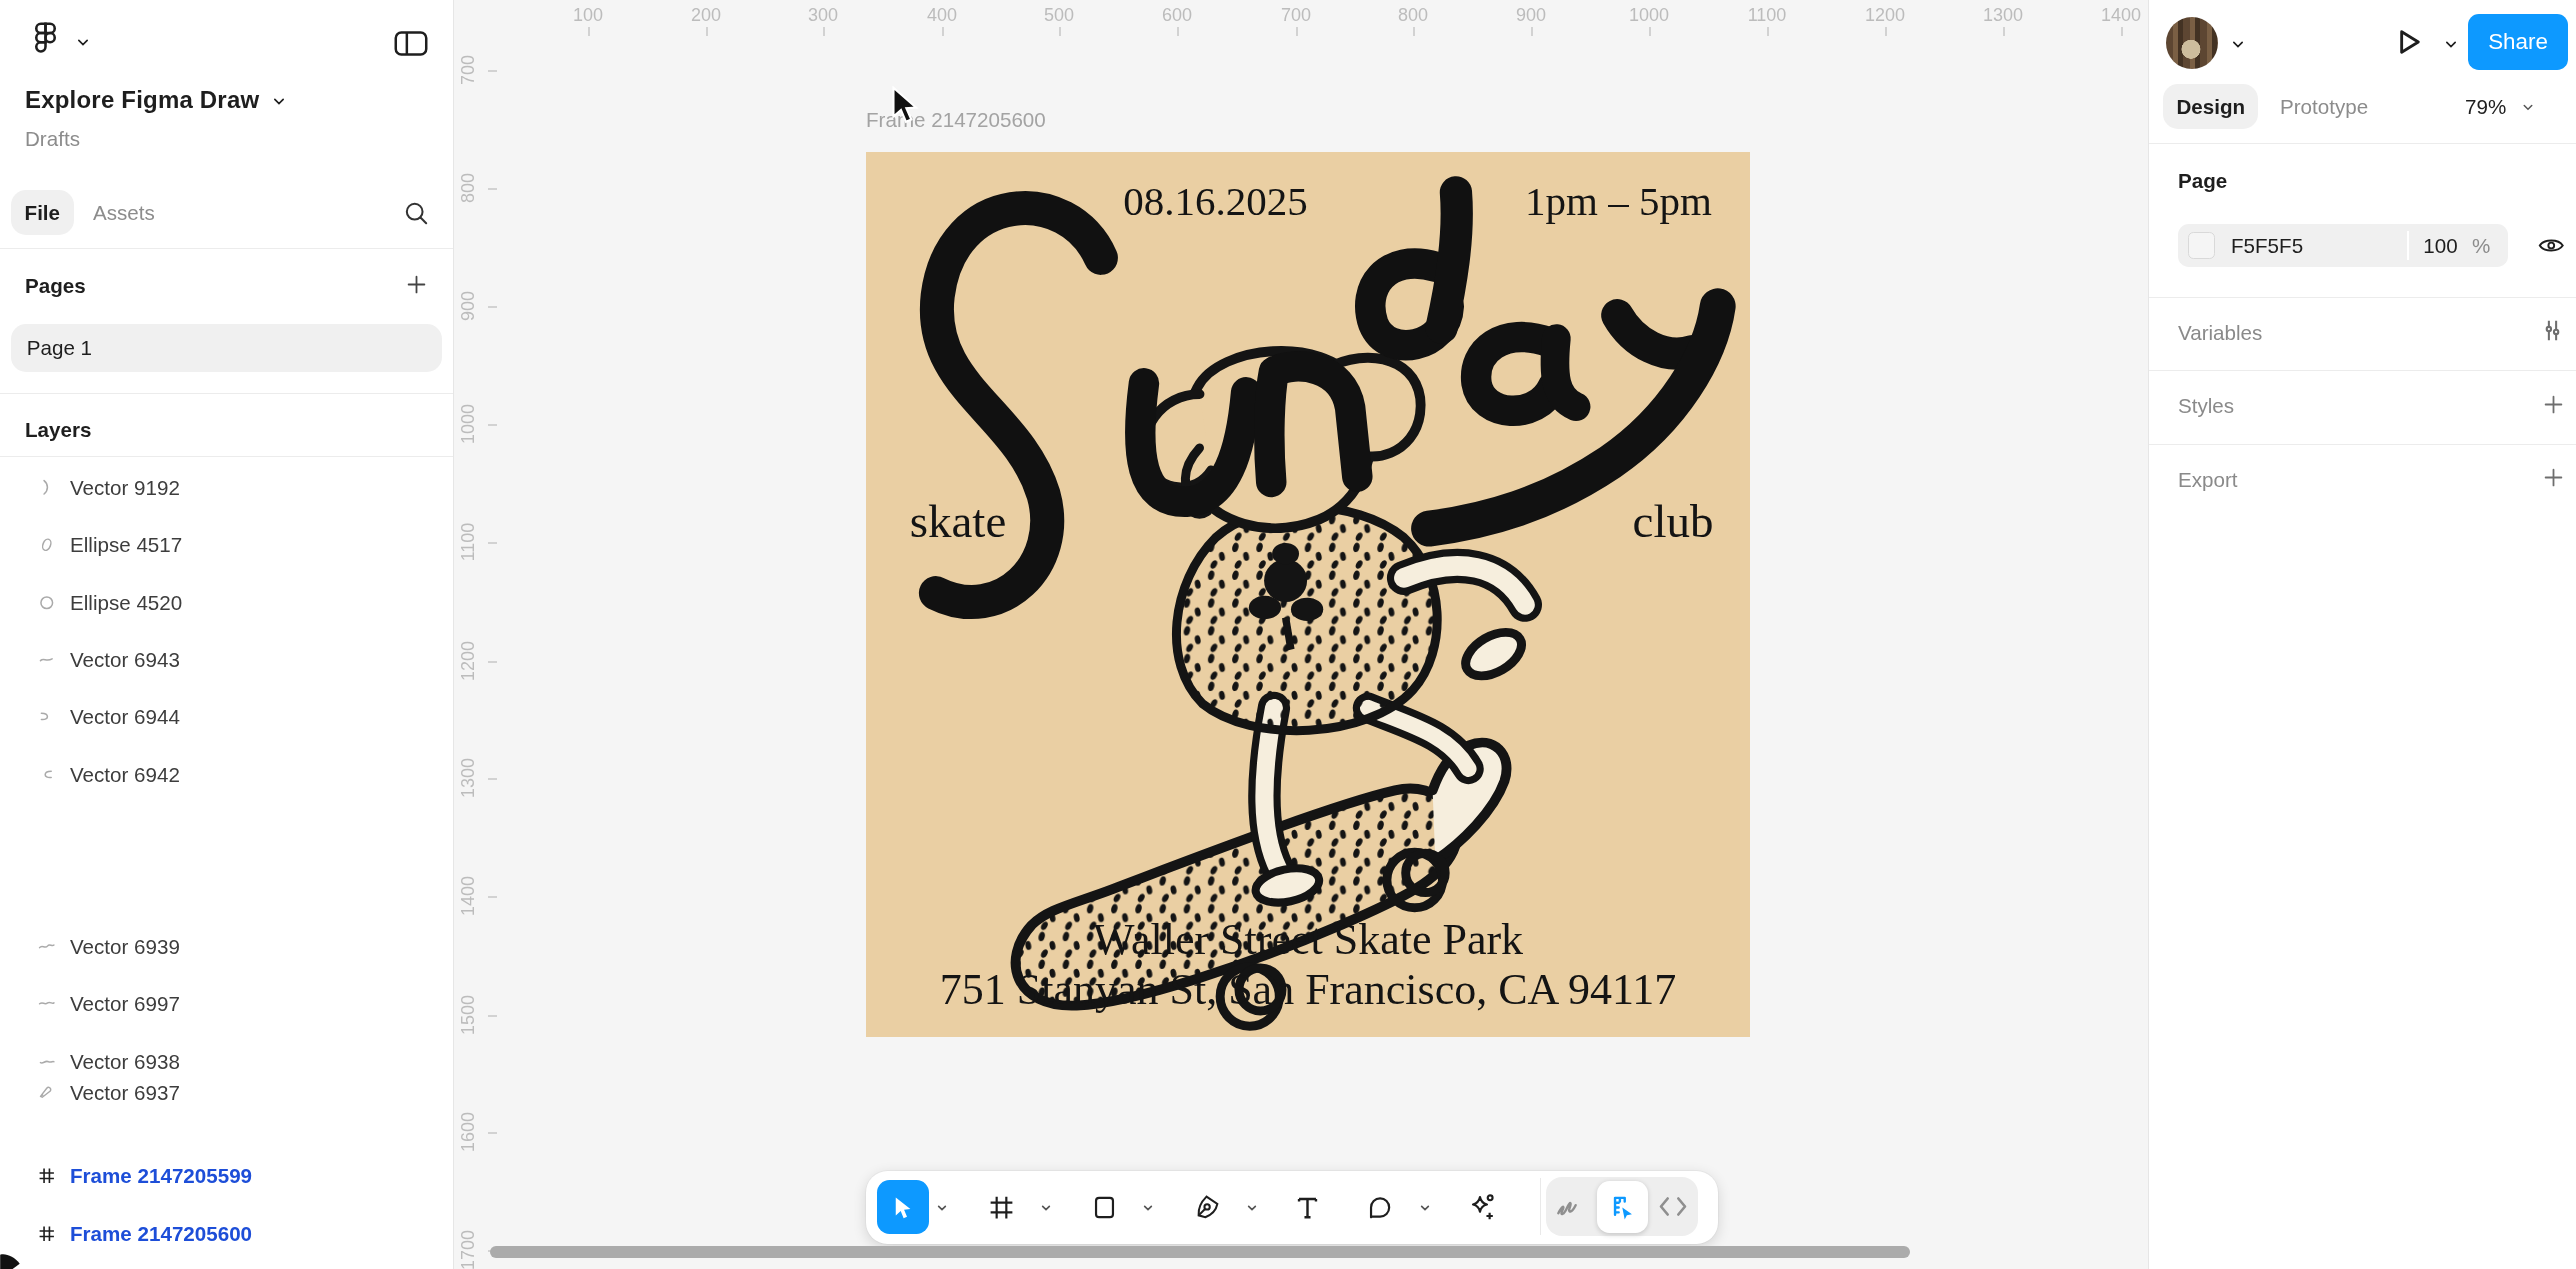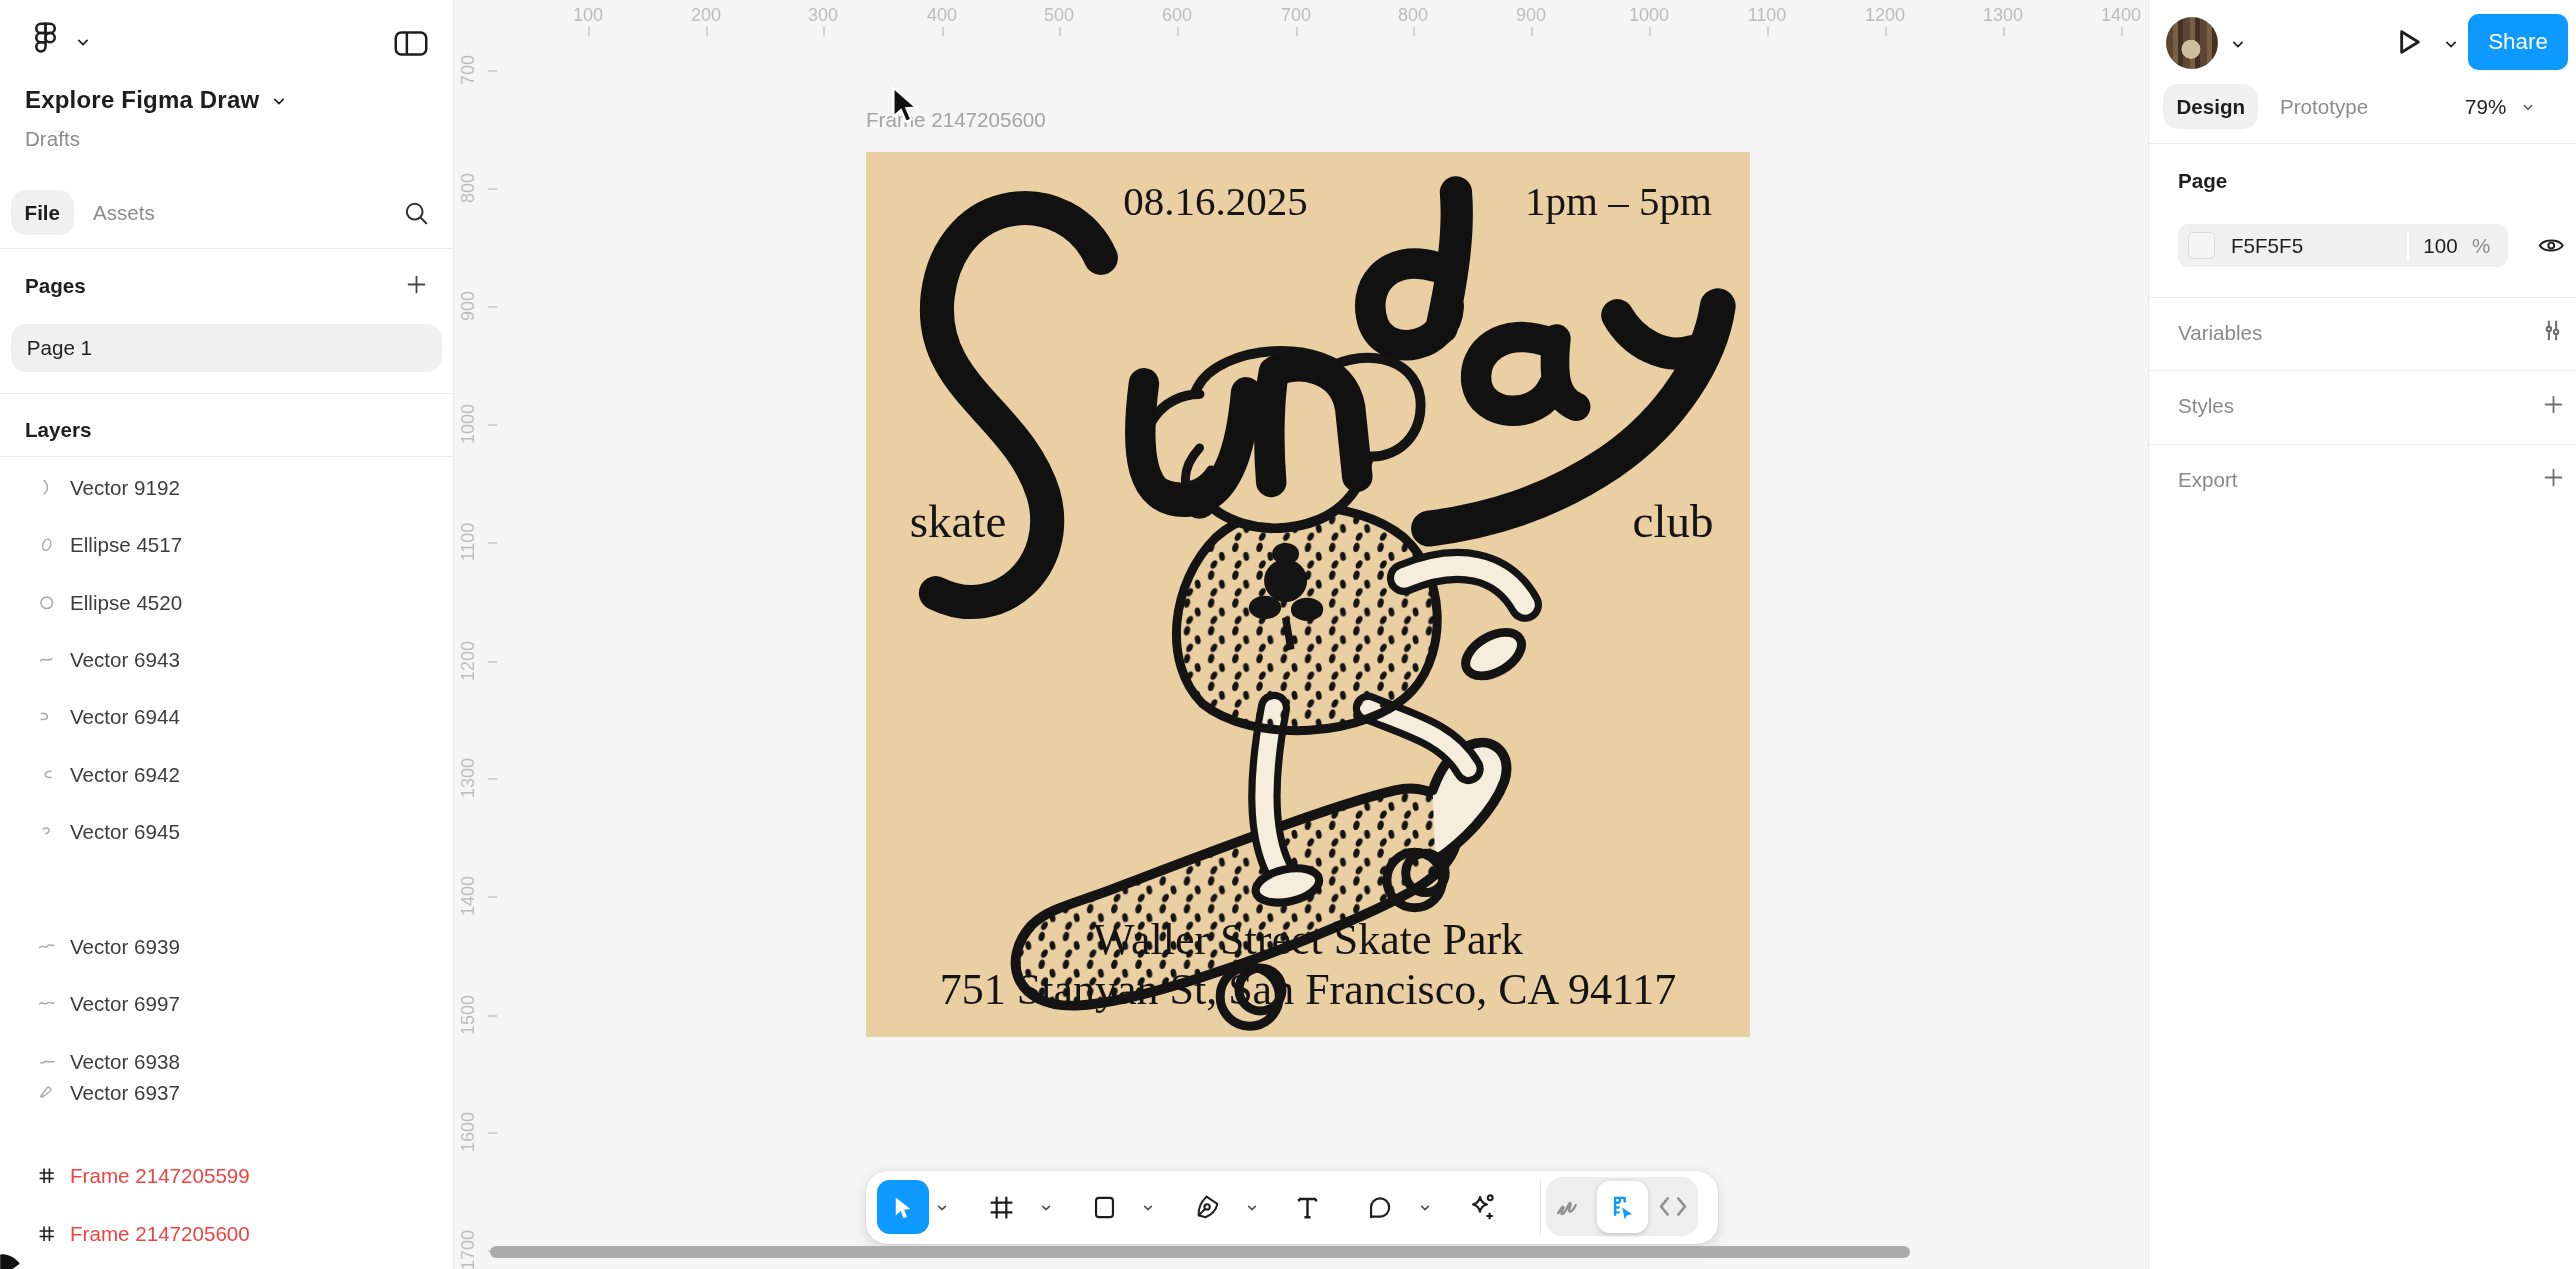--- a/index.html
+++ b/index.html
@@ -13,21 +13,21 @@
   .lp-title{font-size:24px;font-weight:700;color:#1e1e1e;letter-spacing:0.2px;}
   .lp-sub{font-size:20.6px;color:#8c8c8c;}
   .pill{background:#f0f0f0;border-radius:15px;}
   .tab-label{font-size:20.6px;font-weight:600;color:#1e1e1e;}
   .tab-label.inactive{font-weight:400;color:#8c8c8c;}
   .sect-h{font-size:20.6px;font-weight:700;color:#1e1e1e;}
   .divider{height:0.9px;background:#ececec;}
   .layer-row{left:0;width:453px;height:57px;display:flex;align-items:center;}
   .layer-ic{width:21.5px;height:21.5px;margin-left:36px;flex:0 0 auto;}
   .layer-nm{margin-left:12.5px;font-size:20.6px;color:#3d3d3d;white-space:nowrap;}
-  .layer-nm.frame{color:#ef4444;font-weight:400;}
+  .layer-nm.frame{color:#1d4ed8;font-weight:700;}
 
   
   #right-panel{left:2148px;top:0;width:428px;height:1269px;background:#fff;border-left:0.9px solid #e6e6e6;}
   .share-btn{left:319px;top:14.3px;width:100px;height:56px;background:#0d99ff;border-radius:10.8px;
     display:flex;align-items:center;justify-content:center;color:#fff;font-size:22.4px;font-weight:500;}
   .rp-row-label{font-size:20.6px;color:#8a8a8a;}
   .color-pill{left:29px;top:224px;width:330px;height:43px;background:#f0f0f0;border-radius:10.8px;display:flex;align-items:center;}
   .swatch{width:25px;height:25px;margin-left:10px;background:#f5f5f5;border:1.3px solid #d9d9d9;border-radius:5.4px;}
   .hex{margin-left:16px;font-size:20.6px;color:#1e1e1e;}
 
@@ -351,26 +351,20 @@
         <path d="M6 8 C15 8 15 16 6 15" fill="none" stroke="#aaa" stroke-width="1.7" stroke-linecap="round"></path>
       </svg>
     <span class="layer-nm">Vector 6944</span>
   </div>
   <div class="abs layer-row" style="top:746px">
     <svg class="layer-ic" viewBox="0 0 24 24">
         <path d="M17 8 C8 8 8 16 17 15" fill="none" stroke="#aaa" stroke-width="1.7" stroke-linecap="round"></path>
       </svg>
     <span class="layer-nm">Vector 6942</span>
   </div>
-  <div class="abs layer-row" style="top:803px">
-    <svg class="layer-ic" viewBox="0 0 24 24">
-        <path d="M8 9 C14 5 18 12 11 14" fill="none" stroke="#aaa" stroke-width="1.7" stroke-linecap="round"></path>
-      </svg>
-    <span class="layer-nm">Vector 6945</span>
-  </div>
   <div class="abs layer-row" style="top:918px">
     <svg class="layer-ic" viewBox="0 0 24 24">
         <path d="M4 13 C7 9 10 15 13 11 C15 8 18 12 20 10" fill="none" stroke="#aaa" stroke-width="1.7" stroke-linecap="round"></path>
       </svg>
     <span class="layer-nm">Vector 6939</span>
   </div>
   <div class="abs layer-row" style="top:975px">
     <svg class="layer-ic" viewBox="0 0 24 24">
         <path d="M4 12 C8 9 9 14 13 11 C16 9 18 13 20 11" fill="none" stroke="#aaa" stroke-width="1.7" stroke-linecap="round"></path>
       </svg>

